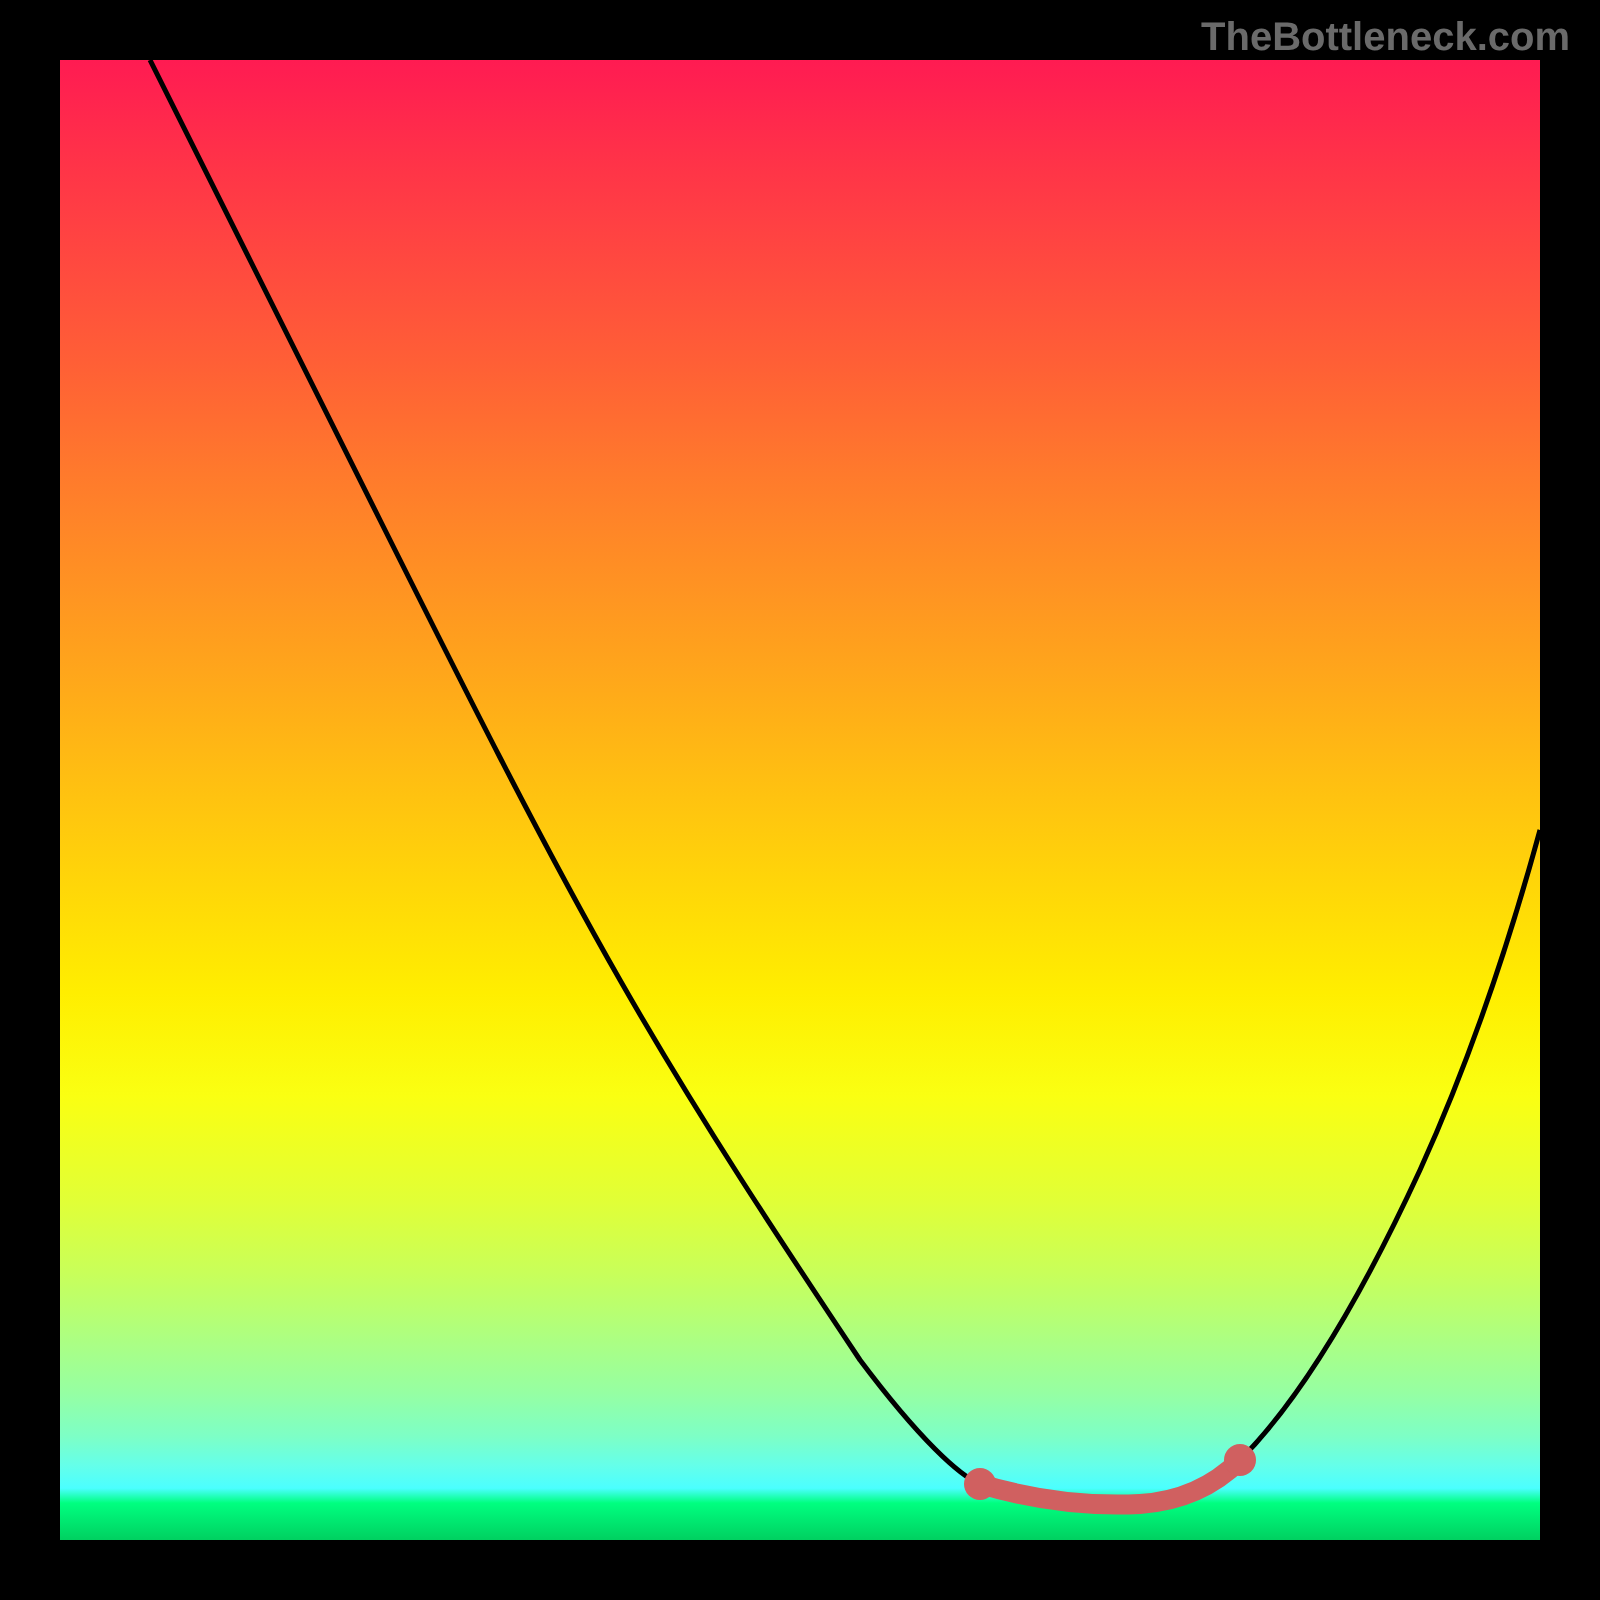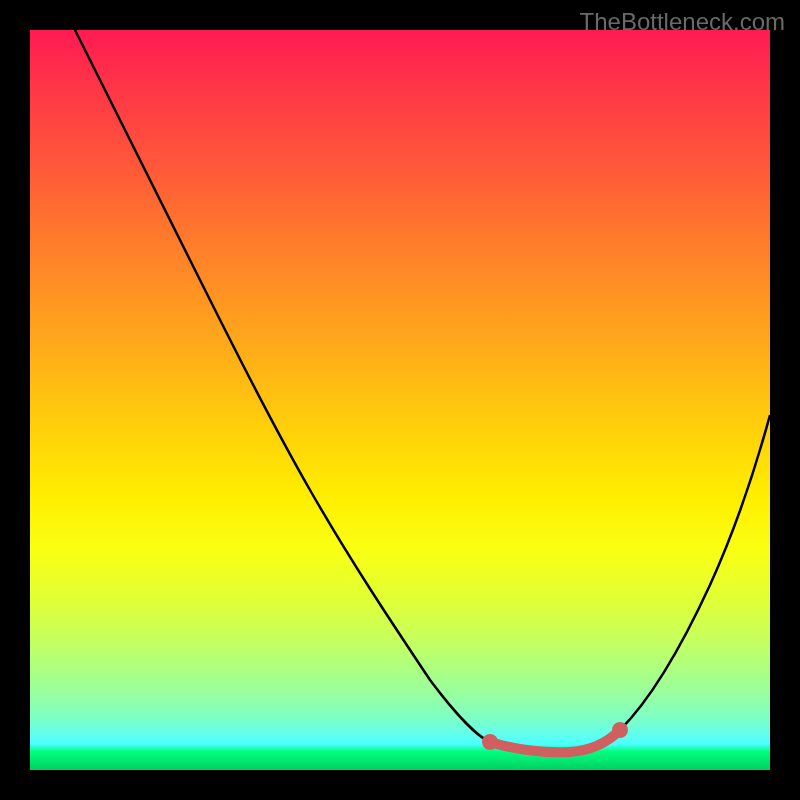--- a/index.html
+++ b/index.html
@@ -44,22 +44,22 @@
       #4bffff 96.5%,
       #00ff80 97.5%,
       #00d060 100%
     );
   }
   .watermark {
     position: absolute;
     top: 8px;
     right: 15px;
     color: #6a6a6a;
-    font-size: 24px;
-    font-weight: 400;
+    font-size: 20px;
+    font-weight: 700;
     z-index: 10;
   }
   svg.curves {
     position: absolute;
     left: 0;
     top: 0;
     width: 740px;
     height: 740px;
     z-index: 5;
   }

